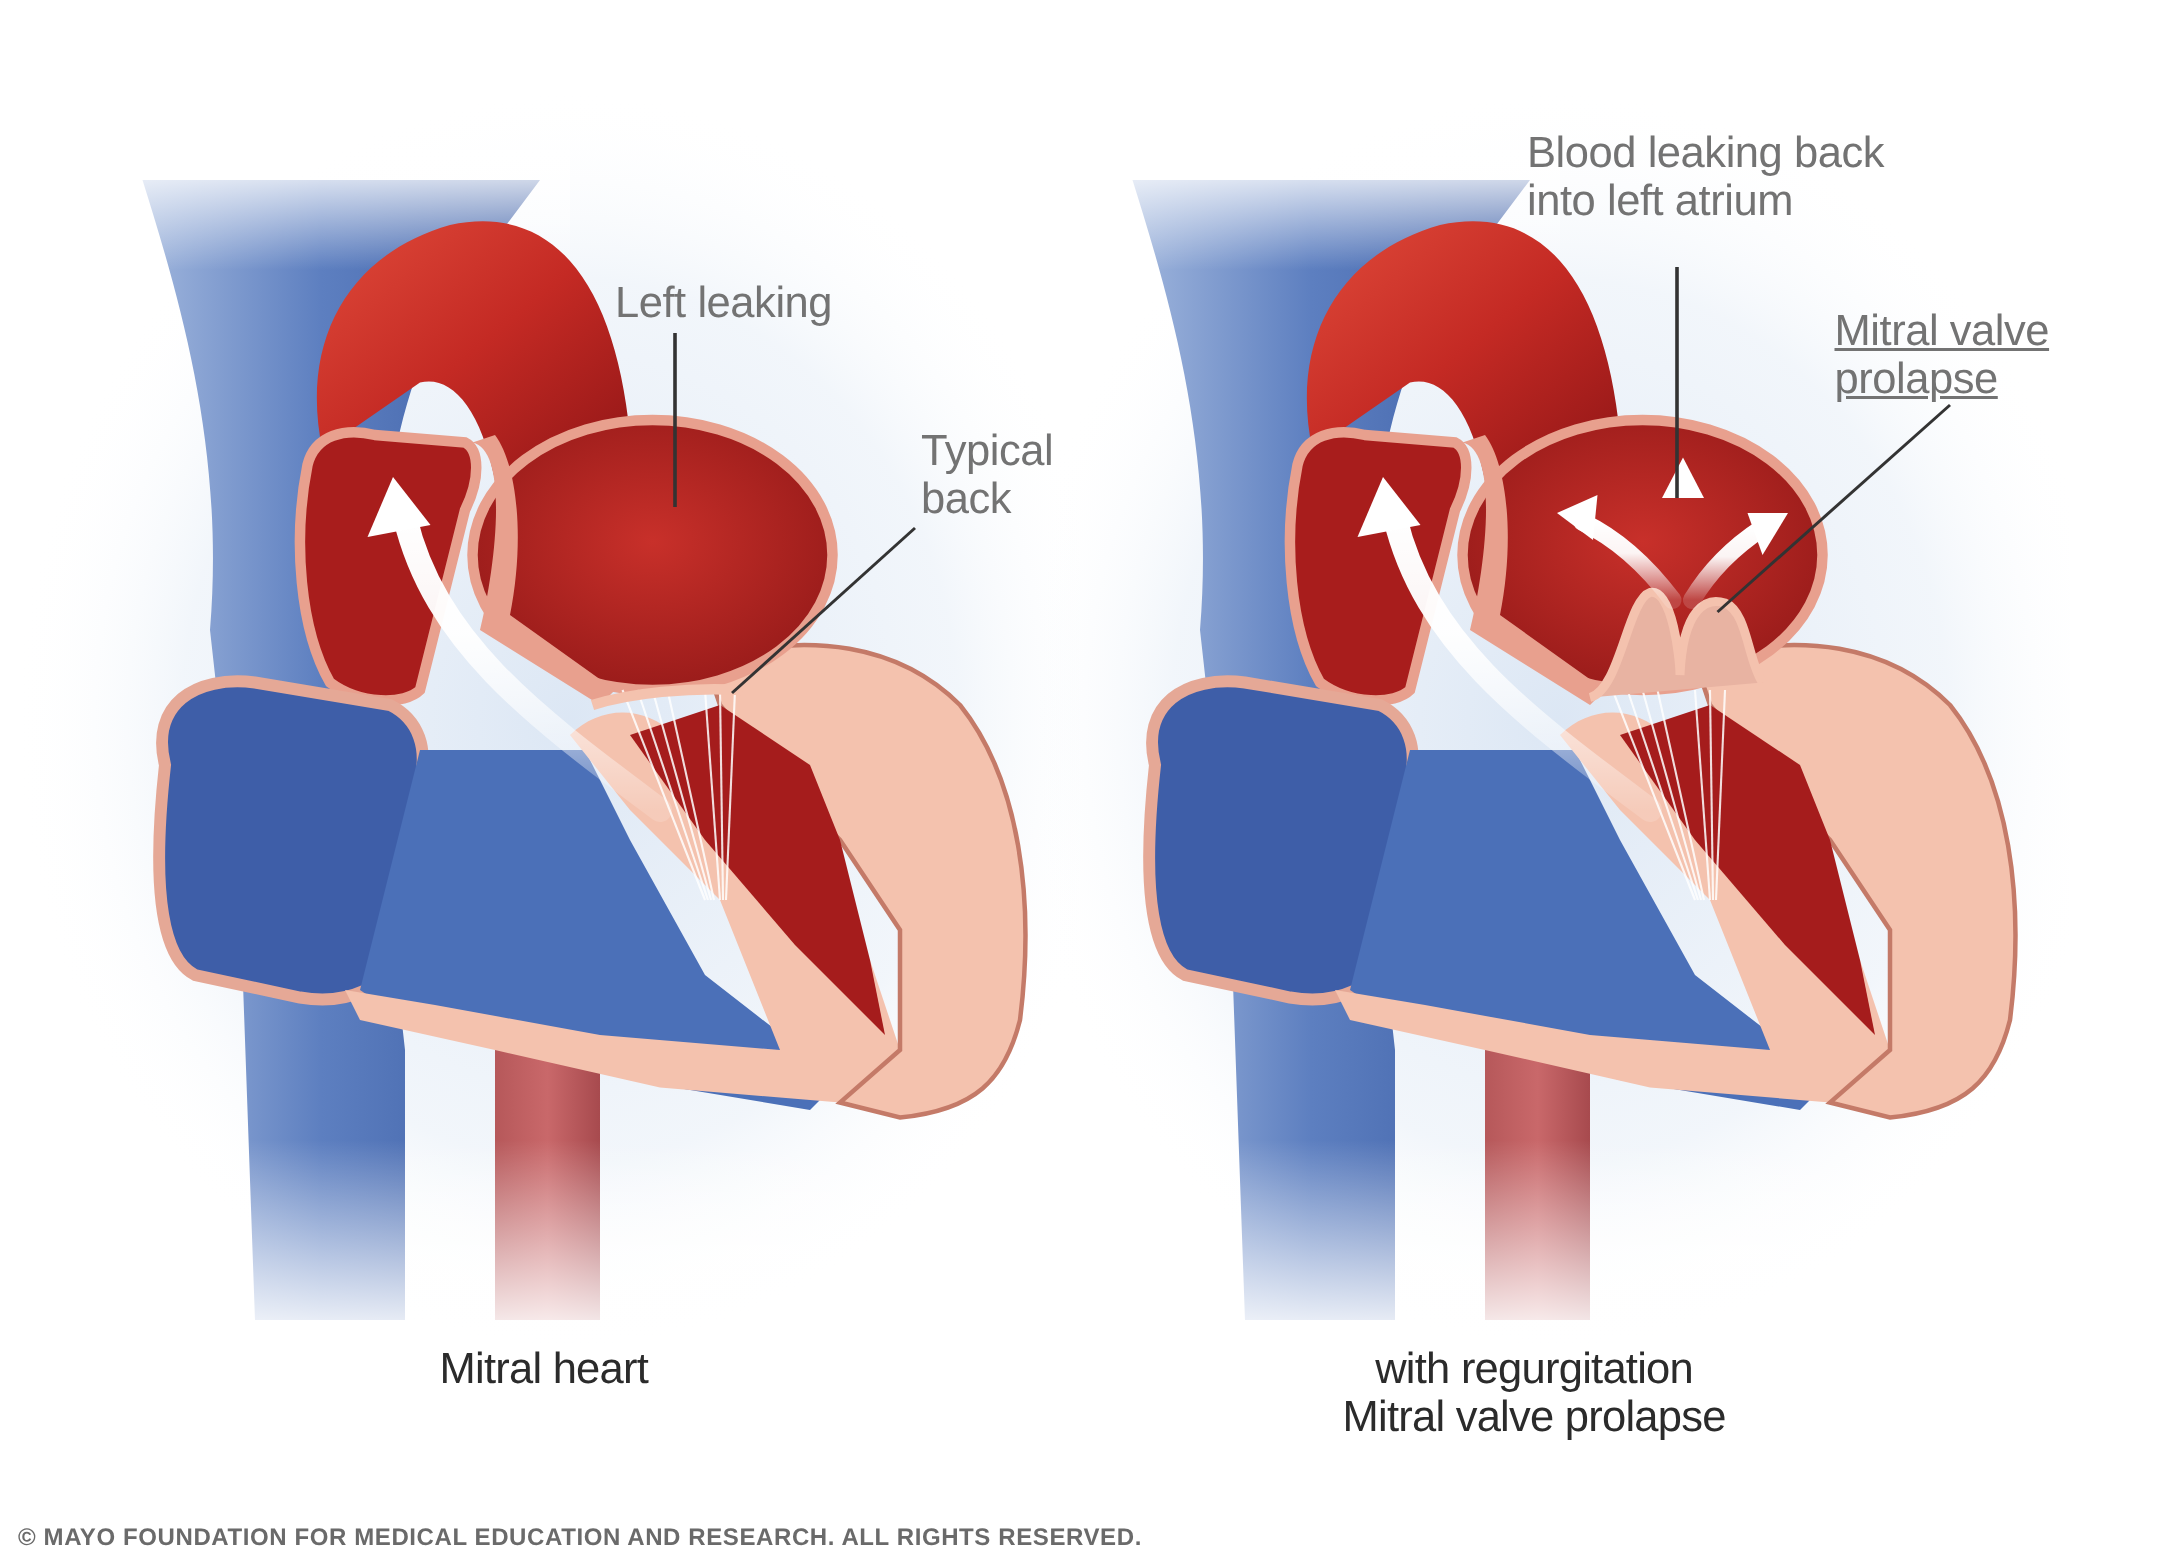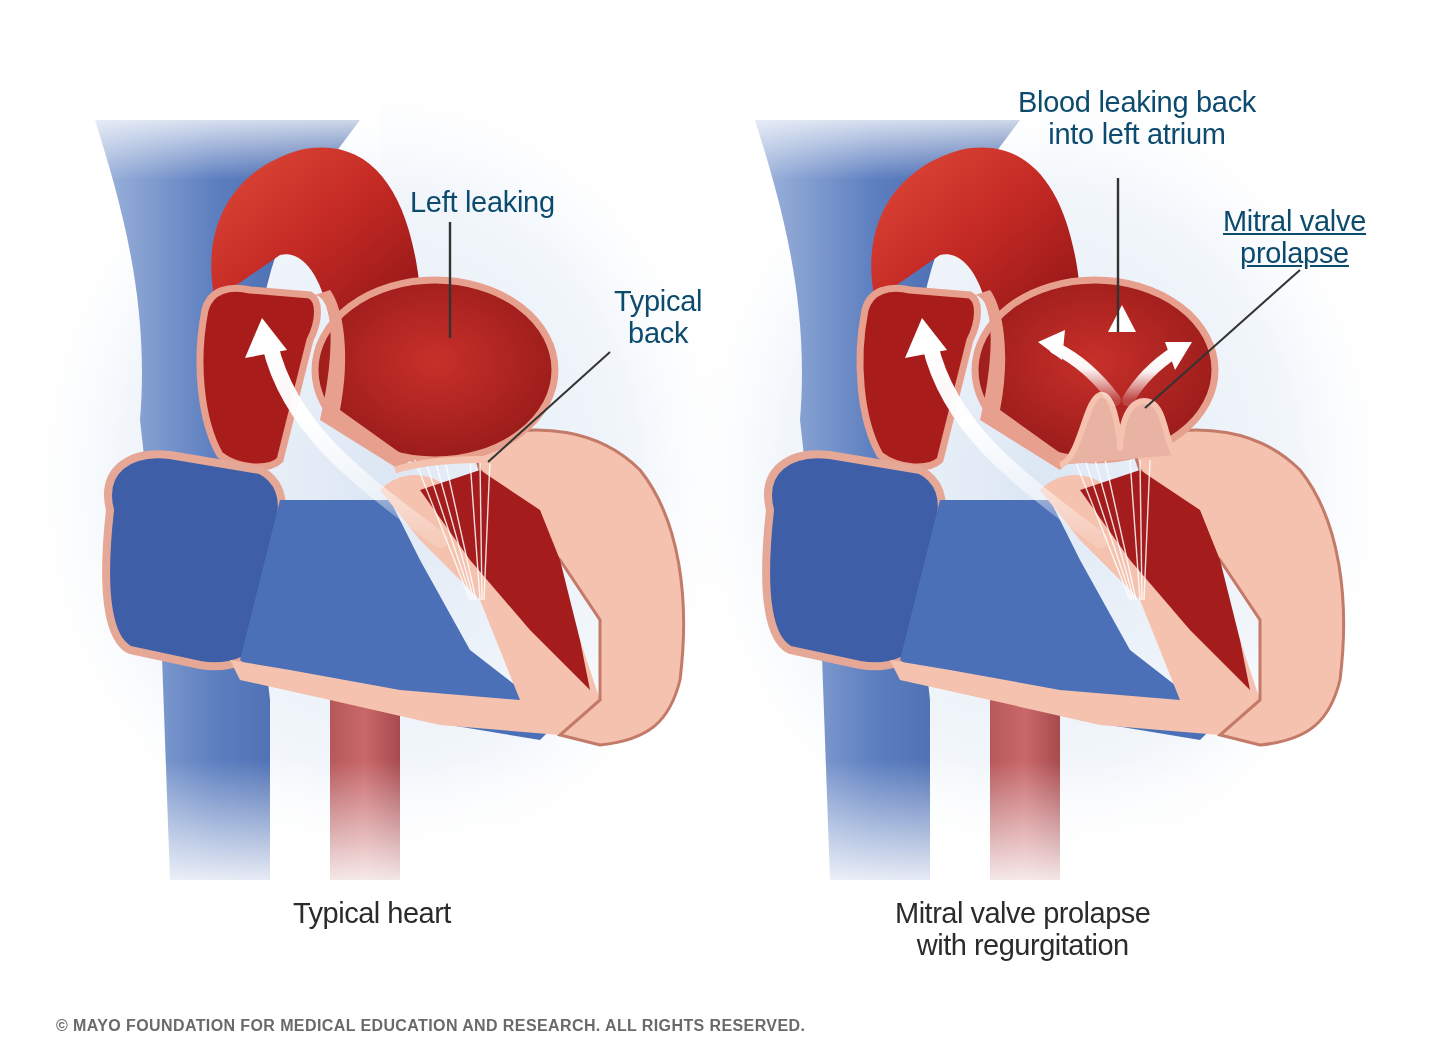--- a/index.html
+++ b/index.html
@@ -1,25 +1,25 @@
 <!DOCTYPE html>
 <html><head>
 <meta charset="utf-8">
 <style>
   html, body { margin:0; padding:0; background:#ffffff; }
   body { width:1440px; height:1045px; position:relative; overflow:hidden;
          font-family:"Liberation Sans", sans-serif; }
   .panel { position:absolute; top:0; width:720px; height:1000px; }
   .panel svg { position:absolute; left:0; top:0; }
-  .label { position:absolute; color:#0c4a6e; font-size:29px; line-height:32px;
-           text-align:center; white-space:nowrap; letter-spacing:-0.3px; }
+  .label { position:absolute; color:#737373; font-size:29px; line-height:32px;
+           white-space:nowrap; letter-spacing:-0.3px; }
   .caption { position:absolute; color:#2b2b2b; font-size:29px; line-height:32px;
              text-align:center; white-space:nowrap; letter-spacing:-0.5px; }
   .copyright { position:absolute; left:12px; top:1017px; font-size:16px;
-               color:#6a6a6a; letter-spacing:0.4px; font-weight:bold;margin-left:44px; }
+               color:#6a6a6a; letter-spacing:0.4px; font-weight:bold; }
 </style>
 </head>
 <body>
 
 <svg width="0" height="0" style="position:absolute">
   <defs>
     <radialGradient id="glow" cx="50%" cy="50%" r="50%">
       <stop offset="0%" stop-color="#d8e4f3" stop-opacity="0.9"></stop>
       <stop offset="70%" stop-color="#e9f0f8" stop-opacity="0.6"></stop>
       <stop offset="100%" stop-color="#ffffff" stop-opacity="0"></stop>
@@ -112,21 +112,21 @@
     <line x1="610" y1="352" x2="488" y2="462" stroke="#333" stroke-width="2"></line>
   </svg>
   <div class="label" style="left:410px; top:186px;">
     <div>Left leaking</div>
   </div>
   <div class="label" style="left:614px; top:285px;">
     <div>Typical</div>
     <div>back</div>
   </div>
   <div class="caption" style="left:293px; top:897px;">
-    <div>Typical heart</div>
+    <div>Mitral heart</div>
   </div>
 </div>
 
 <div class="panel" style="left:660px;">
   <svg width="720" height="1000" viewBox="0 0 720 1000">
     <use href="#heart"></use>
 
     <g>
       <path d="M440 540 C360 480 290 430 270 345" fill="none" stroke="url(#arrowGrad)" stroke-width="16" stroke-linecap="round"></path>
       <polygon points="262,318 245,358 287,350" fill="#ffffff"></polygon>
@@ -148,18 +148,18 @@
   </svg>
   <div class="label" style="left:358px; top:86px;">
     <div>Blood leaking back</div>
     <div>into left atrium</div>
   </div>
   <div class="label" style="left:563px; top:205px;text-decoration:underline;">
     <div>Mitral valve</div>
     <div>prolapse</div>
   </div>
   <div class="caption" style="left:235px; top:897px;">
+    <div>with regurgitation</div>
     <div>Mitral valve prolapse</div>
-    <div>with regurgitation</div>
   </div>
 </div>
 
 <div class="copyright">© MAYO FOUNDATION FOR MEDICAL EDUCATION AND RESEARCH. ALL RIGHTS RESERVED.</div>
 
 </body></html>

